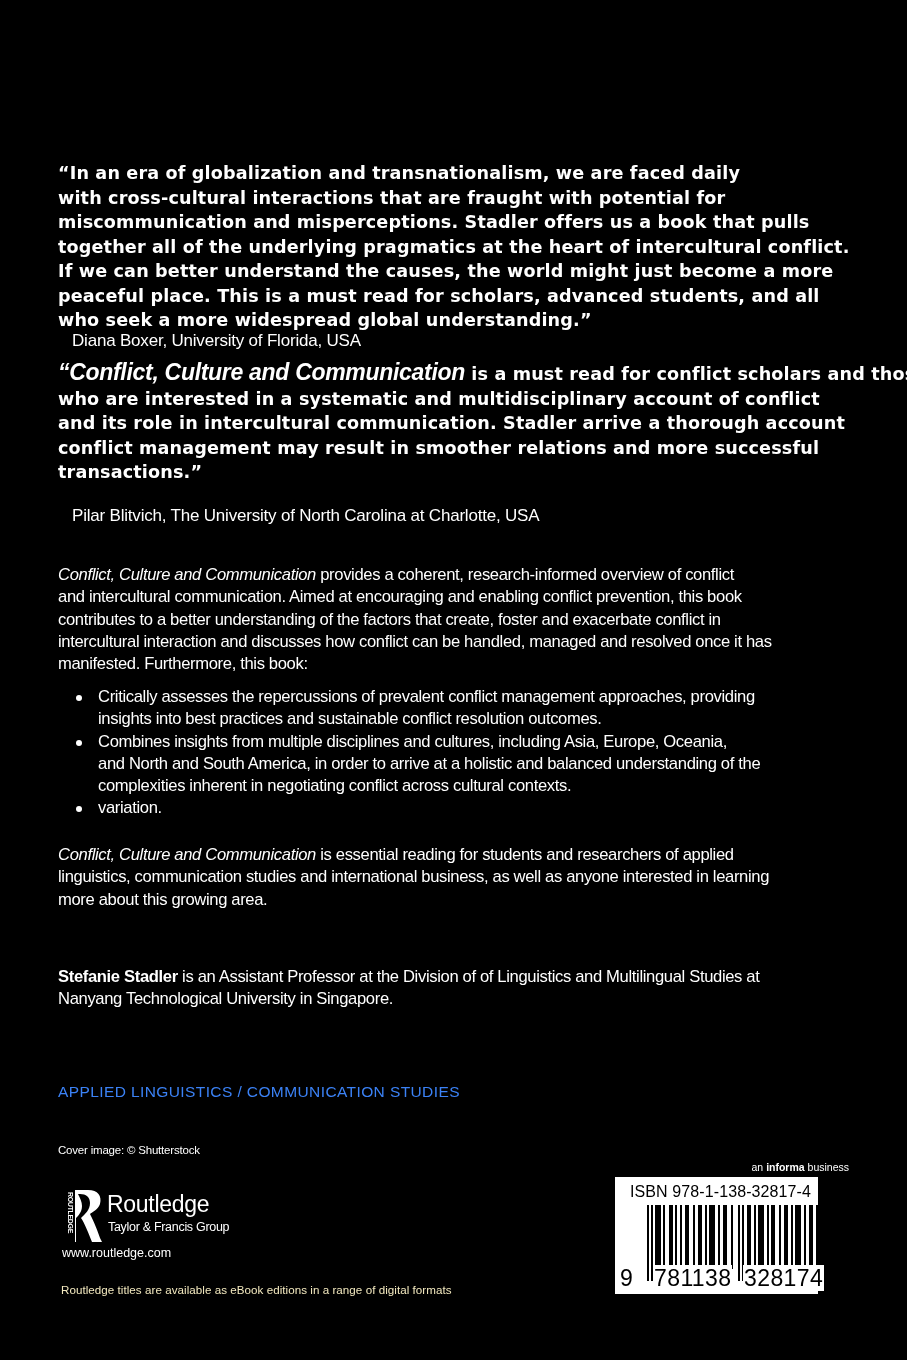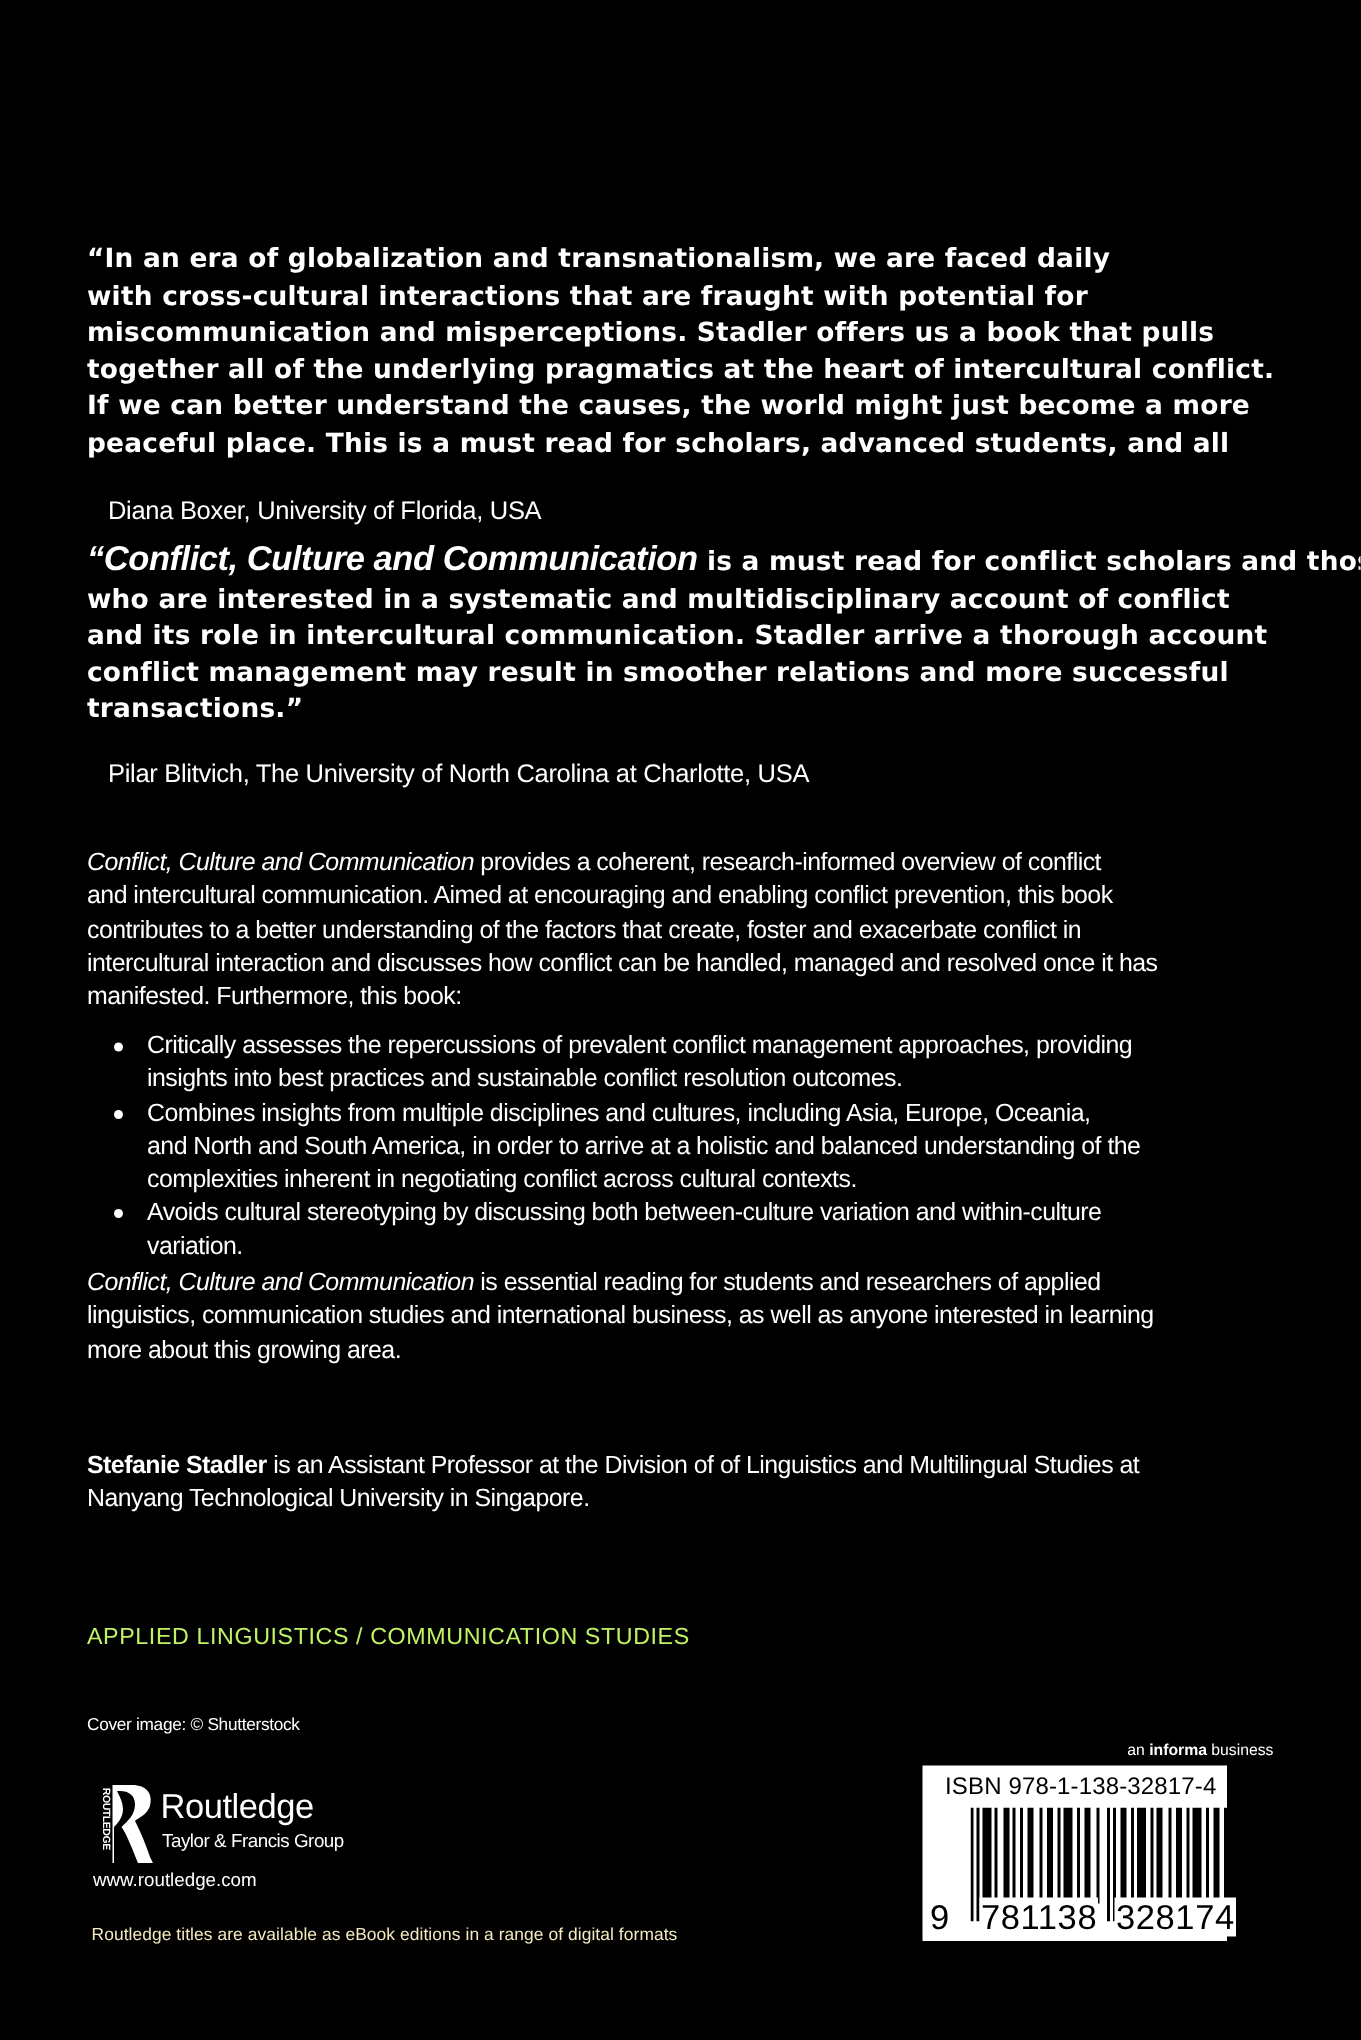--- a/index.html
+++ b/index.html
@@ -49,21 +49,21 @@
     .bullet-item { position: relative; padding-left: 40px; }
     .bullet-dot {
       position: absolute; left: 18px; top: 9px;
       width: 6px; height: 6px; border-radius: 50%; background: #fff;
     }
 
     .subject {
       left: 58px; top: 1082px;
       font-family: "Liberation Sans", sans-serif;
       font-size: 15.5px; line-height: 20px;
-      letter-spacing: 0.4px; color: #bef264; white-space: nowrap;
+      letter-spacing: 0.4px; color: #3b82f6; white-space: nowrap;
     }
     .cover-credit {
       left: 58px; top: 1143px;
       font-family: "Liberation Sans", sans-serif;
       font-size: 11.5px; line-height: 14px; color: #fff; letter-spacing: -0.2px;
       white-space: nowrap;
     }
 
     
     .logo { left: 62px; top: 1190px; width: 200px; height: 52px; }
@@ -129,20 +129,21 @@
 </head>
 <body>
 
 <div class="abs quote" style="top:161px;">
   <span class="line">“In an era of globalization and transnationalism, we are faced daily</span>
   <span class="line">with cross-cultural interactions that are fraught with potential for</span>
   <span class="line">miscommunication and misperceptions. Stadler offers us a book that pulls</span>
   <span class="line">together all of the underlying pragmatics at the heart of intercultural conflict.</span>
   <span class="line">If we can better understand the causes, the world might just become a more</span>
   <span class="line">peaceful place. This is a must read for scholars, advanced students, and all</span>
+  <span class="line">who seek a more widespread global understanding.”</span>
 </div>
 <div class="abs attrib" style="top:330px;">Diana Boxer, University of Florida, USA</div>
 
 <div class="abs quote" style="top:360px;">
   <span class="line"><span class="it">“Conflict, Culture and Communication</span><span> is a must read for conflict scholars and those</span></span>
   <span class="line">who are interested in a systematic and multidisciplinary account of conflict</span>
   <span class="line">and its role in intercultural communication. Stadler arrive a thorough account</span>
   <span class="line">conflict management may result in smoother relations and more successful</span>
   <span class="line">transactions.”</span>
 </div>
@@ -163,21 +164,20 @@
     <span class="line">insights into best practices and sustainable conflict resolution outcomes.</span>
   </div>
   <div class="bullet-item">
     <span class="bullet-dot"></span>
     <span class="line">Combines insights from multiple disciplines and cultures, including Asia, Europe, Oceania,</span>
     <span class="line">and North and South America, in order to arrive at a holistic and balanced understanding of the</span>
     <span class="line">complexities inherent in negotiating conflict across cultural contexts.</span>
   </div>
   <div class="bullet-item">
     <span class="bullet-dot"></span>
-    <span class="line">Avoids cultural stereotyping by discussing both between-culture variation and within-culture</span>
     <span class="line">variation.</span>
   </div>
 </div>
 
 <div class="abs body-text" style="top:844px;">
   <span class="line"><span class="it">Conflict, Culture and Communication</span><span> is essential reading for students and researchers of applied</span></span>
   <span class="line">linguistics, communication studies and international business, as well as anyone interested in learning</span>
   <span class="line">more about this growing area.</span>
 </div>
 

